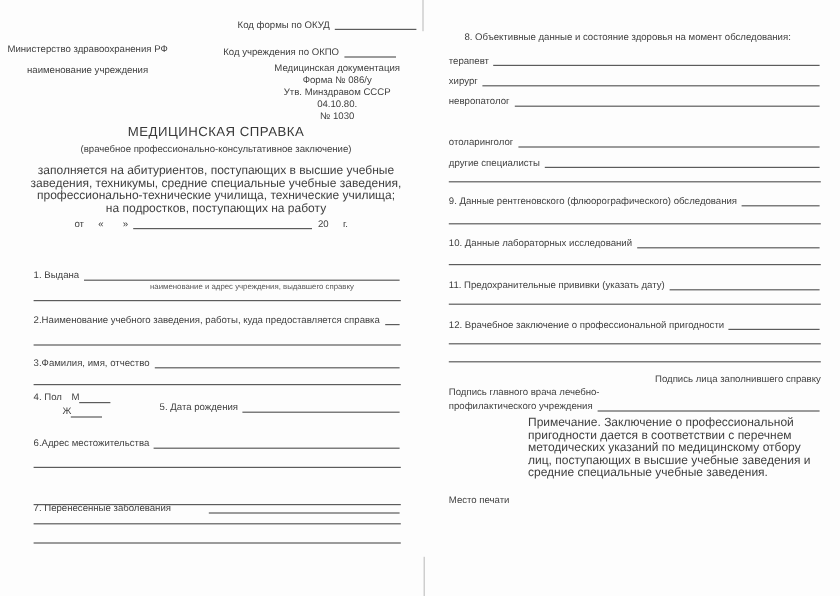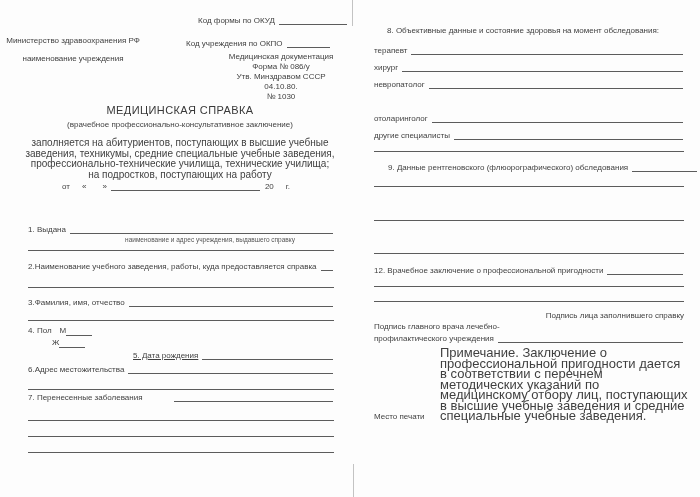--- a/index.html
+++ b/index.html
@@ -11,21 +11,21 @@
   .txt{position:absolute;line-height:10px;}
   .center{text-align:center;}
   .row{position:absolute;display:flex;align-items:flex-end;}
   .row .lbl{white-space:nowrap;line-height:10px;}
   .row .ln{flex:1;border-bottom:1px solid #5c5c5c;margin:0 1px 1px 4px;height:9px;}
   .ln-fixed{border-bottom:1px solid #5c5c5c;height:9px;display:inline-block;}
   .hr{position:absolute;border-top:1px solid #5c5c5c;height:0;}
   .small{font-size:6.5px;color:#555;}
   .title{font-size:11px;letter-spacing:.4px;color:#383838;}
   .instr{font-size:10px;line-height:10.5px;}
-  .note{font-size:13px;line-height:10.5px;}
+  .note{font-size:10px;line-height:10.5px;}
   .vmark{position:absolute;width:1px;background:#c3c3c3;}
 </style>
 </head>
 <body>
 
 <div class="sheet">
 
   <div class="vmark" style="left:352px;top:0;height:26px;"></div>
   <div class="vmark" style="left:353px;top:464px;height:33px;"></div>
 
@@ -81,32 +81,32 @@
 
   <div class="row" style="left:28px;top:326px;width:80px;">
     <span class="lbl">4. Пол</span>
     <span class="lbl" style="margin-left:8px;">М</span>
     <span class="ln-fixed" style="width:26px;"></span>
   </div>
   <div class="row" style="left:52px;top:338px;width:56px;">
     <span class="lbl">Ж</span>
     <span class="ln-fixed" style="width:26px;"></span>
   </div>
-  <div class="row" style="left:133px;top:350px;width:201px;text-decoration:underline;">
+  <div class="row" style="left:133px;top:334px;width:201px;">
     <span class="lbl">5. Дата рождения</span>
     <span class="ln"></span>
   </div>
 
   <div class="row" style="left:28px;top:364px;width:306px;">
     <span class="lbl">6.Адрес местожительства</span>
     <span class="ln"></span>
   </div>
   <div class="hr" style="left:28px;top:389px;width:306px;"></div>
 
-  <div class="row" style="left:28px;top:392px;width:306px;gap:28px;">
+  <div class="row" style="left:28px;top:418px;width:306px;gap:28px;">
     <span class="lbl">7. Перенесенные заболевания</span>
     <span class="ln"></span>
   </div>
   <div class="hr" style="left:28px;top:420px;width:306px;"></div>
   <div class="hr" style="left:28px;top:436px;width:306px;"></div>
   <div class="hr" style="left:28px;top:452px;width:306px;"></div>
 
   <div class="txt" style="left:368px;top:26px;width:312px;margin-left:19px;">8. Объективные данные и состояние здоровья на момент обследования:</div>
 
   <div class="row" style="left:374px;top:45px;width:310px;">
@@ -124,28 +124,36 @@
   <div class="row" style="left:374px;top:113px;width:310px;">
     <span class="lbl">отоларинголог</span>
     <span class="ln"></span>
   </div>
   <div class="row" style="left:374px;top:130px;width:310px;">
     <span class="lbl">другие специалисты</span>
     <span class="ln"></span>
   </div>
   <div class="hr" style="left:374px;top:151px;width:310px;"></div>
 
-  <div class="row" style="left:388px;top:162px;width:310px;justify-content:center;">
+  <div class="row" style="left:374px;top:162px;width:310px;justify-content:center;">
     <span class="lbl">9. Данные рентгеновского (флюорографического) обследования</span>
     <span class="ln"></span>
   </div>
   <div class="hr" style="left:374px;top:186px;width:310px;"></div>
 
+  <div class="row" style="left:374px;top:197px;width:310px;">
+    <span class="lbl">10. Данные лабораторных исследований</span>
+    <span class="ln"></span>
+  </div>
   <div class="hr" style="left:374px;top:220px;width:310px;"></div>
 
+  <div class="row" style="left:374px;top:232px;width:310px;">
+    <span class="lbl">11. Предохранительные прививки (указать дату)</span>
+    <span class="ln"></span>
+  </div>
   <div class="hr" style="left:374px;top:253px;width:310px;"></div>
 
   <div class="row" style="left:374px;top:265px;width:310px;">
     <span class="lbl">12. Врачебное заключение о профессиональной пригодности</span>
     <span class="ln"></span>
   </div>
   <div class="hr" style="left:374px;top:286px;width:310px;"></div>
   <div class="hr" style="left:374px;top:301px;width:310px;"></div>
 
   <div class="row" style="left:374px;top:311px;width:310px;flex-direction:column;">

